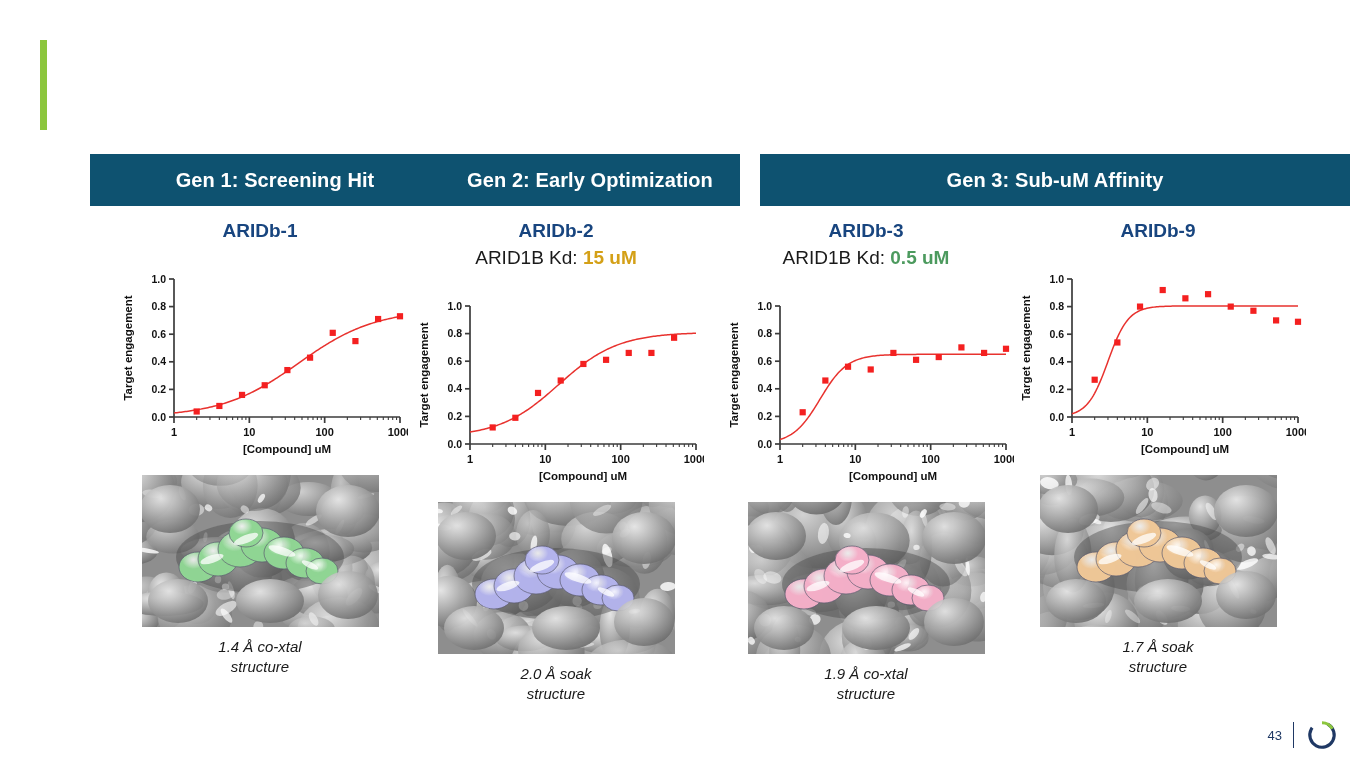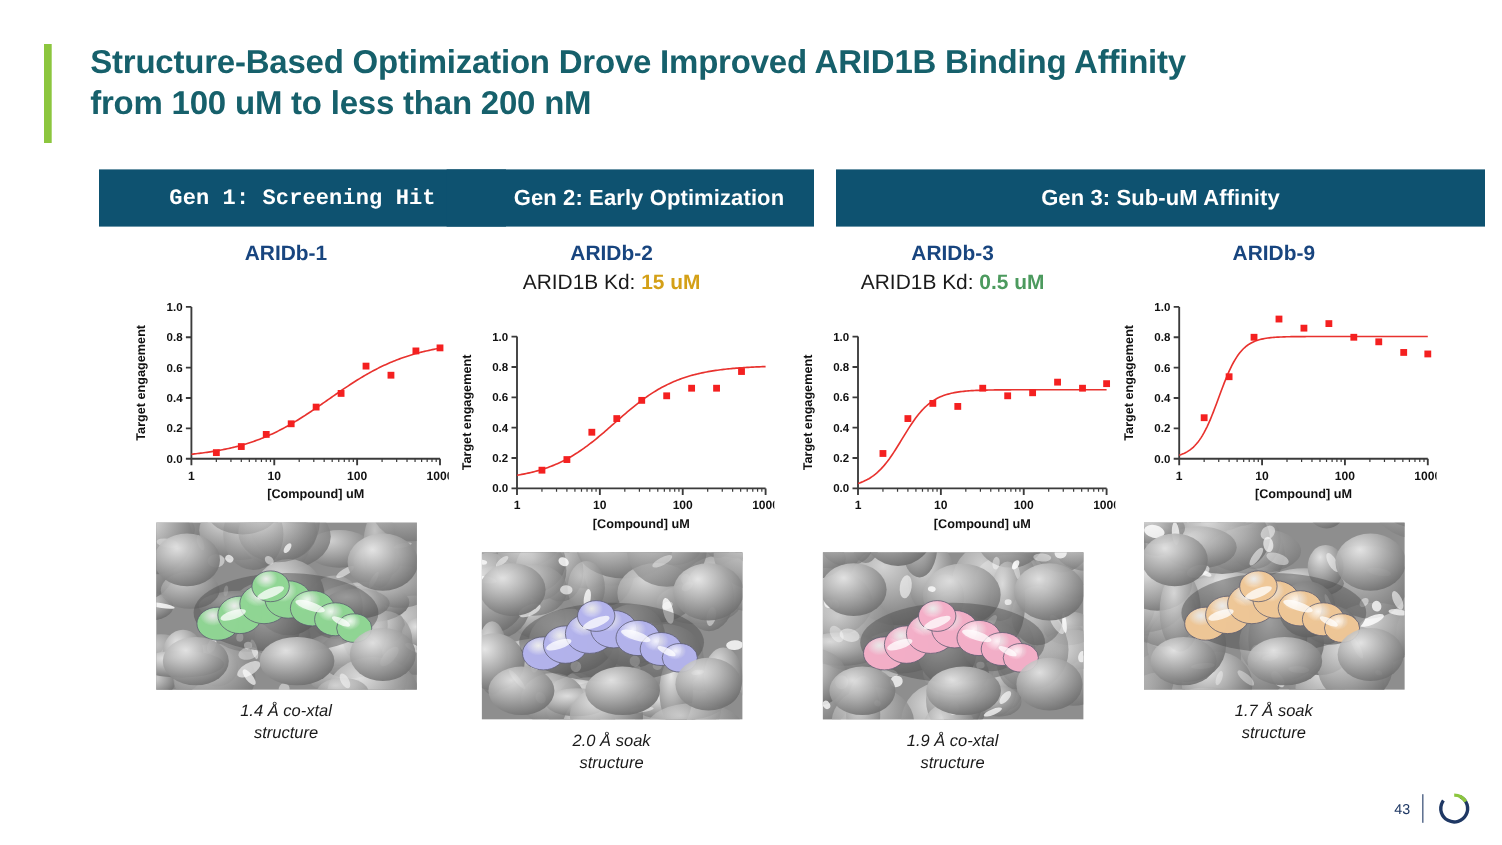--- a/index.html
+++ b/index.html
@@ -50,21 +50,21 @@
     height: 52px;
     background: #0E5270;
     color: #ffffff;
     display: flex;
     align-items: center;
     justify-content: center;
     font-size: 20px;
     font-weight: bold;
     letter-spacing: 0.1px;
   }
-  #gen-header-1 { left: 90px;  width: 370px; font-family: Liberation Mono, monospace; }
+  #gen-header-1 { left: 90px;  width: 370px; }
   #gen-header-2 { left: 406px; width: 300px; padding-left: 34px; }
   #gen-header-3 { left: 712px; width: 590px; margin-left: 48px; }
 
   
   .compound-col {
     position: absolute;
     top: 220px;
     width: 296px;
     text-align: center;
   }
@@ -136,22 +136,20 @@
     height: 26px;
     background: #2b3a4a;
   }
   #brand-logo { display: block; }
 </style>
 </head>
 <body>
 
 <div id="title-block">
   <div id="title-accent-bar" style="background: rgb(140, 198, 62);"></div>
-  <div id="page-title" style="color: rgb(22, 96, 107);">Structure-Based Optimization Drove Improved ARID1B Binding Affinity
-from 100 uM to less than 200 nM</div>
 </div>
 
 <div class="gen-header" id="gen-header-1" style="background: rgb(14, 82, 112);">
   <span>Gen 1: Screening Hit</span>
 </div>
 <div class="gen-header" id="gen-header-2" style="background: rgb(14, 82, 112);">
   <span>Gen 2: Early Optimization</span>
 </div>
 <div class="gen-header" id="gen-header-3" style="background: rgb(14, 82, 112);">
   <span>Gen 3: Sub-uM Affinity</span>

